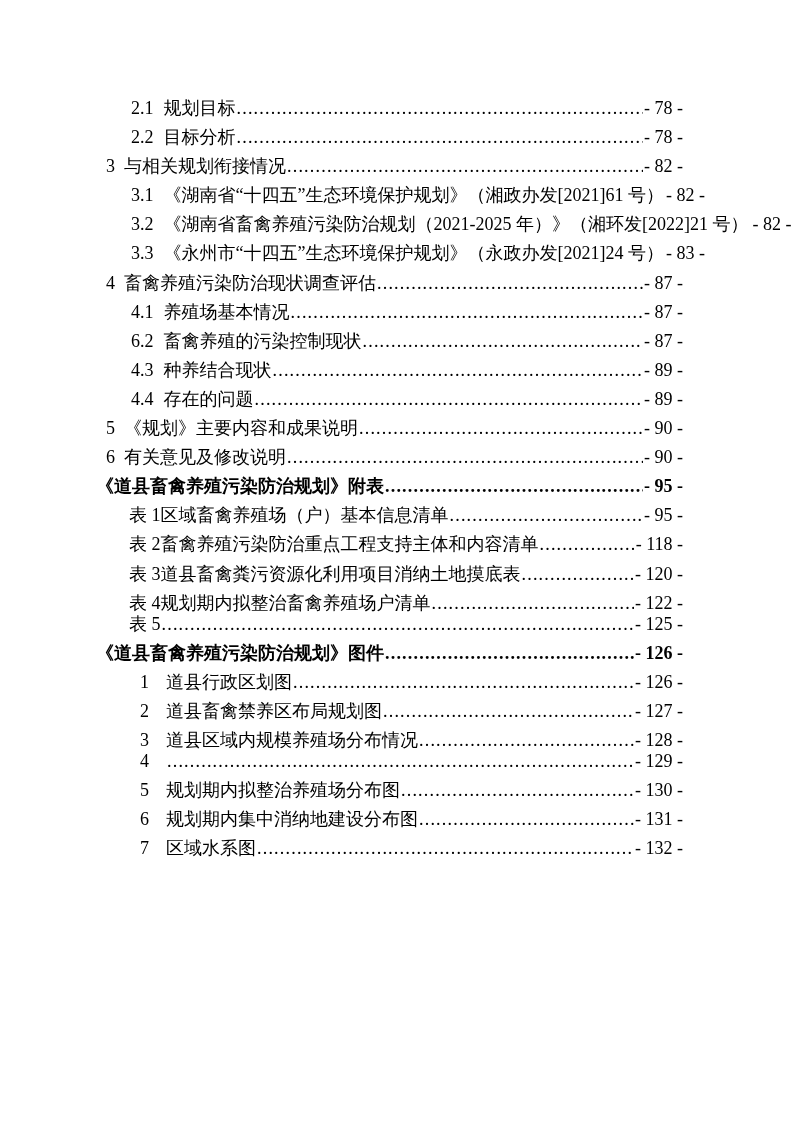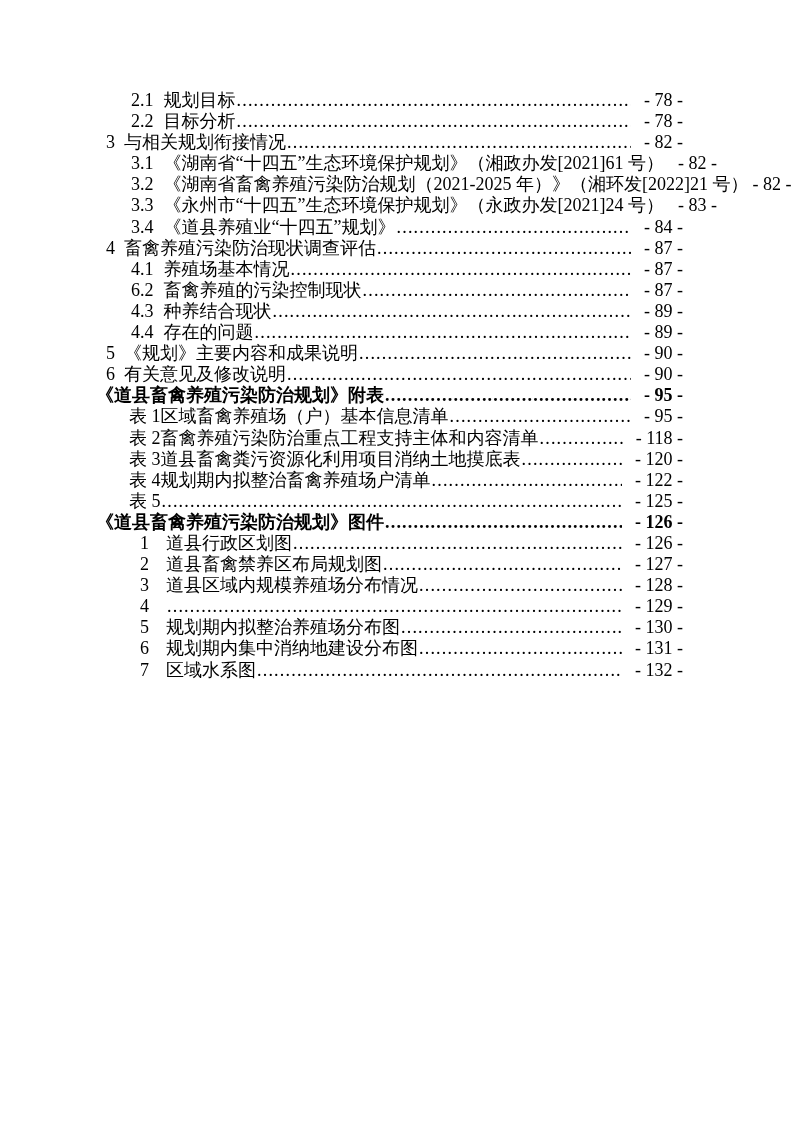--- a/index.html
+++ b/index.html
@@ -42,35 +42,35 @@
   .toc-row.sub  { padding-left: 35px; }
   .toc-row.tbl  { padding-left: 33px; }
   .toc-row.fig  { padding-left: 44px; }
 
   .toc-row .num { flex: 0 0 auto; }
   .toc-row.main .num { margin-right: 9px; }
   .toc-row.sub  .num { margin-right: 10px; }
   .toc-row.tbl  .num { }
   .toc-row.fig  .num { margin-right: 17px; }
 
-  .toc-row .title { flex: 0 0 auto; }
+  .toc-row .title { flex: 0 0 auto; margin-top: 8px; }
 
   .toc-row .leader {
     flex: 1 1 auto;
     min-width: 0;
     overflow: hidden;
     margin: 0 1px;
   }
   .toc-row .leader::after {
     content: "........................................................................................................................................................................................................";
     letter-spacing: 1.2px;
   }
   .toc-row .page-num {
     flex: 0 0 auto;
-    margin-left: 12px;
+    margin-left: 0;
   }
   
   .toc-row.no-leader .page-num { margin-left: 4px; }
 </style>
 </head>
 <body>
 
 <div class="page">
   <div class="toc" id="toc">
       <div class="toc-row sub">
@@ -101,26 +101,20 @@
         <span class="num">3.2</span>
         <span class="title">《湖南省畜禽养殖污染防治规划（2021-2025 年）》（湘环发[2022]21 号）</span>
         <span class="page-num">- 82 -</span>
       </div>
       <div class="toc-row sub">
         <span class="num">3.3</span>
         <span class="title">《永州市“十四五”生态环境保护规划》（永政办发[2021]24 号）</span>
         <span class="leader"></span>
         <span class="page-num">- 83 -</span>
       </div>
-      <div class="toc-row sub">
-        <span class="num">3.4</span>
-        <span class="title">《道县养殖业“十四五”规划》</span>
-        <span class="leader"></span>
-        <span class="page-num">- 84 -</span>
-      </div>
       <div class="toc-row main">
         <span class="num">4</span>
         <span class="title">畜禽养殖污染防治现状调查评估</span>
         <span class="leader"></span>
         <span class="page-num">- 87 -</span>
       </div>
       <div class="toc-row sub">
         <span class="num">4.1</span>
         <span class="title">养殖场基本情况</span>
         <span class="leader"></span>

